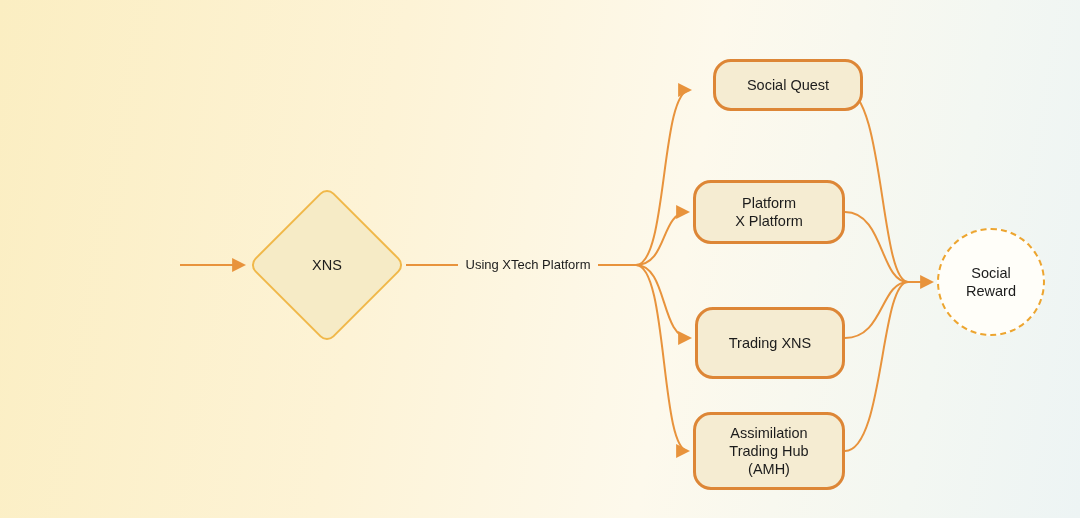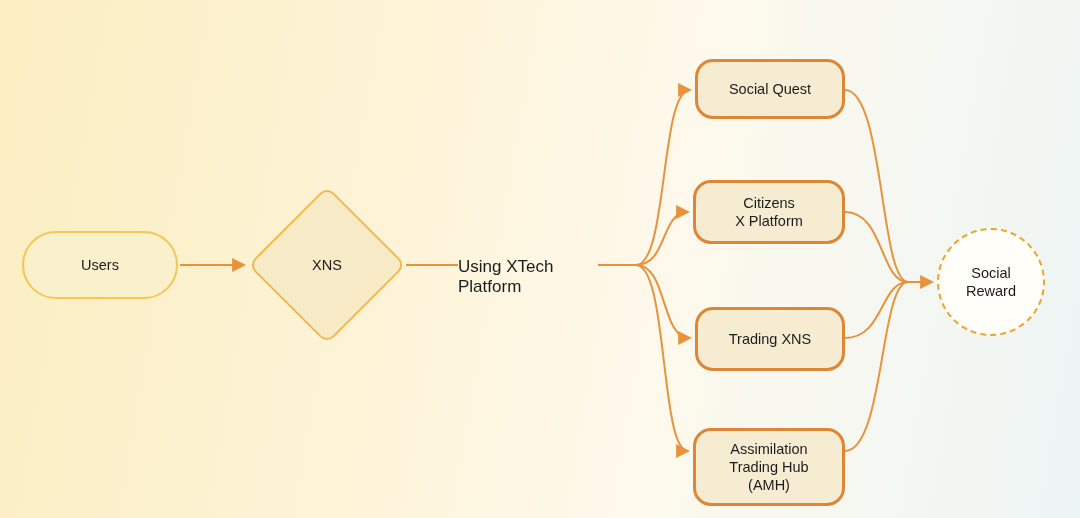--- a/index.html
+++ b/index.html
@@ -43,21 +43,22 @@
     display:flex;align-items:center;justify-content:center;
     color:#1c1c1c;font-size:14.5px;
   }
   .circle{
     border:2.5px dashed #eda52f;
     background:#fffef9;
     border-radius:50%;
   }
   .edge-label{
     position:absolute;
-    font-size:17px;
+    text-align:center;
+    font-size:13px;
     color:#1c1c1c;
   }
 </style>
 </head>
 <body>
 
 <div class="stage">
 
   <svg class="connectors" width="1080" height="518" viewBox="0 0 1080 518" fill="none">
     <defs>
@@ -78,45 +79,42 @@
     <path d="M 636 265 C 668 265 660 451 688 451" stroke="#e8933c" stroke-width="2" marker-end="url(#arrow)"></path>
 
     <path d="M 845 90 C 884 90 880 282 908 282" stroke="#e8933c" stroke-width="2"></path>
     <path d="M 845 212 C 884 212 880 282 908 282" stroke="#e8933c" stroke-width="2"></path>
     <path d="M 845 338 C 884 338 880 282 908 282" stroke="#e8933c" stroke-width="2"></path>
     <path d="M 845 451 C 884 451 880 282 908 282" stroke="#e8933c" stroke-width="2"></path>
 
     <path d="M 908 282 L 932 282" stroke="#e8933c" stroke-width="2" marker-end="url(#arrow)"></path>
   </svg>
 
-  <div class="node pill" style="left:22px;top:231px;width:156px;height:68px;">
-    <span>Users</span>
-  </div>
 
   <div class="diamond" style="left:271px;top:209px;width:112px;height:112px;"></div>
   <div class="diamond-label" style="left:271px;top:209px;width:112px;height:112px;">
     <span>XNS</span>
   </div>
 
   <div class="edge-label" style="left:458px;top:257px;width:140px;">Using XTech Platform</div>
 
-  <div class="node rounded" style="left:695px;top:59px;width:150px;height:60px;">
+  <div class="node rounded" style="left:713px;top:59px;width:150px;height:52px;">
     <span>Social Quest</span>
   </div>
 
   <div class="node rounded" style="left:693px;top:180px;width:152px;height:64px;">
-    <span>Citizens</span>
+    <span>Platform</span>
     <span>X Platform</span>
   </div>
 
-  <div class="node rounded" style="left:695px;top:307px;width:150px;height:64px;">
+  <div class="node rounded" style="left:695px;top:307px;width:150px;height:72px;">
     <span>Trading XNS</span>
   </div>
 
-  <div class="node rounded" style="left:693px;top:428px;width:152px;height:78px;">
+  <div class="node rounded" style="left:693px;top:412px;width:152px;height:78px;">
     <span>Assimilation</span>
     <span>Trading Hub</span>
     <span>(AMH)</span>
   </div>
 
   <div class="node circle" style="left:937px;top:228px;width:108px;height:108px;">
     <span>Social</span>
     <span>Reward</span>
   </div>
 

